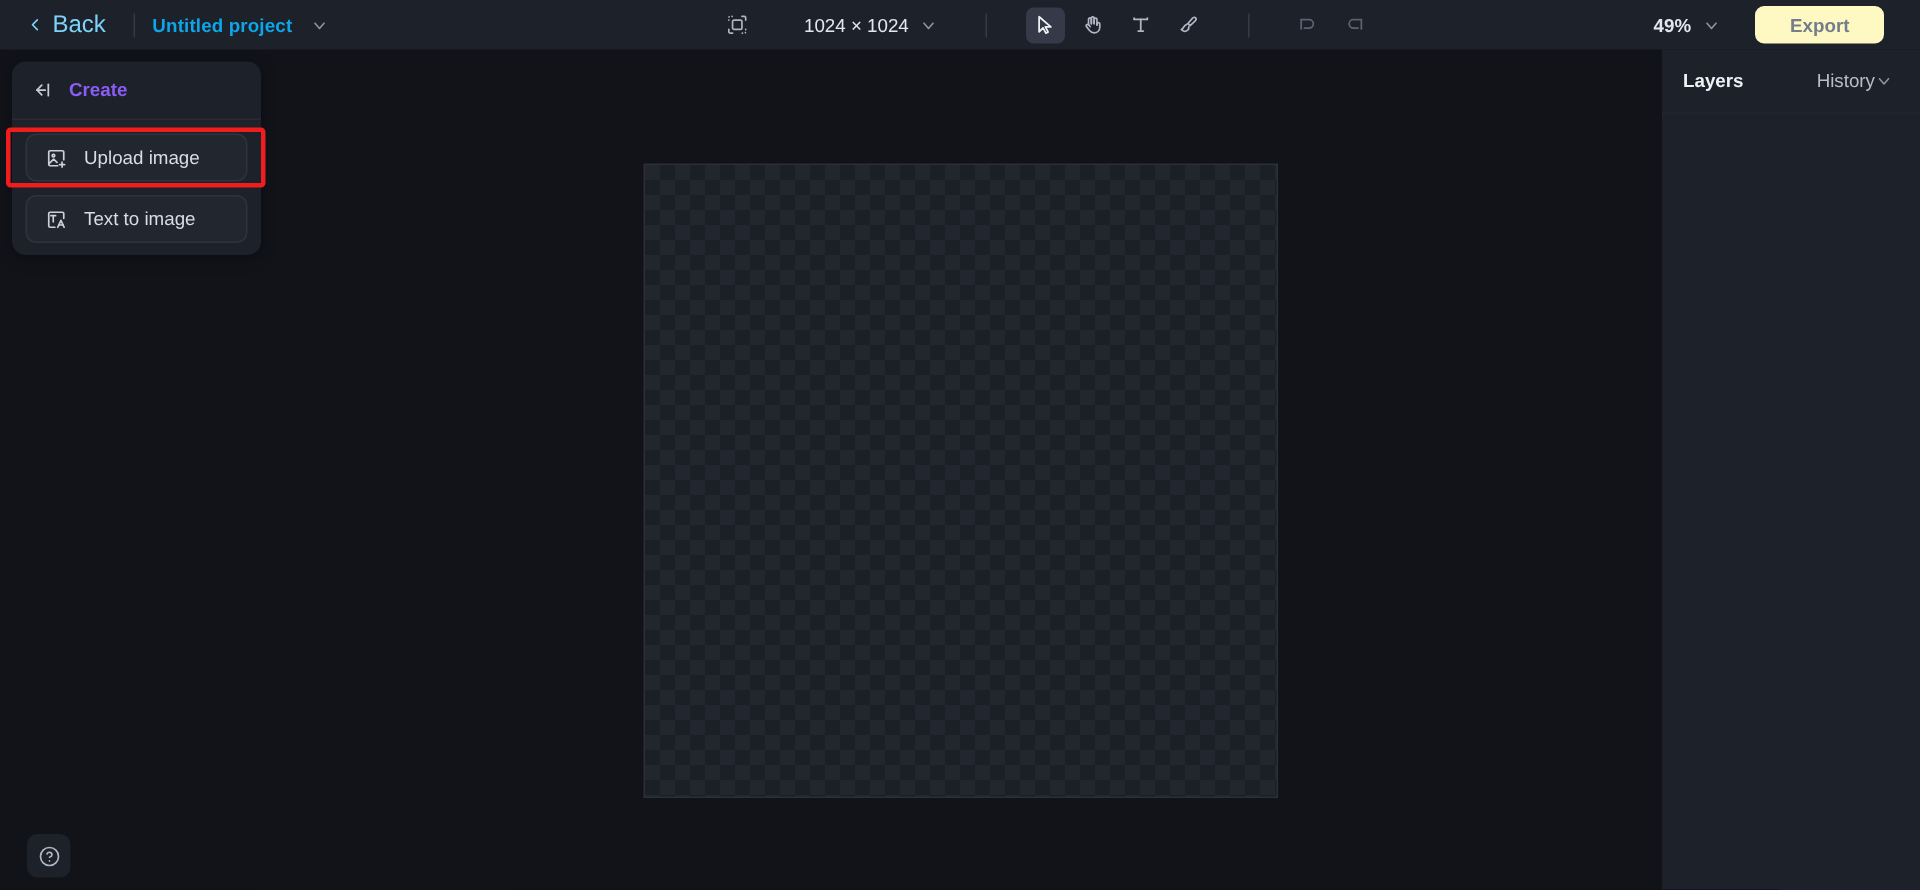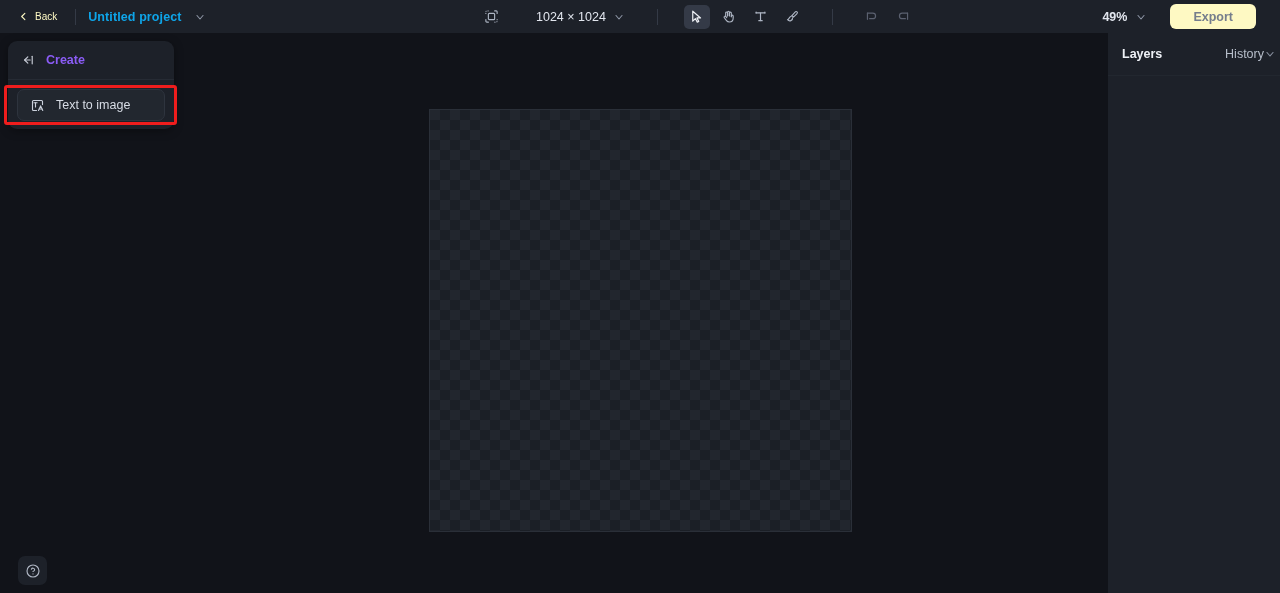--- a/index.html
+++ b/index.html
@@ -40,22 +40,22 @@
     height: 33px;
   }
 
   .back-btn {
     display: flex;
     align-items: center;
     gap: 6px;
     padding: 4px 6px;
     border-radius: 5px;
     cursor: pointer;
-    color: #fef9c3;
-    font-size: 10px;
+    color: #7dd3fc;
+    font-size: 16px;
     text-align: right;
   }
 
   .divider-v {
     width: 1px;
     height: 16px;
     background: #343a46;
     margin: 0 12px;
   }
 
@@ -277,21 +277,21 @@
     height: 560px;
     background: #1d2129;
     z-index: 20;
   }
 
   .rp-header {
     height: 43px;
     display: flex;
     align-items: center;
     justify-content: space-between;
-    padding: 0 0 0 14px;
+    padding: 0 14px 0 14px;
     border-bottom: 1px solid #22272f;
   }
 
   .rp-title {
     color: #eef1f6;
     font-size: 12.5px;
     font-weight: bold;
   }
 
   .rp-history {
@@ -467,20 +467,32 @@
           <polyline points="10 6.5 4.5 12 10 17.5"></polyline>
           <line x1="4.5" y1="12" x2="14" y2="12"></line>
           <line x1="17.5" y1="5.5" x2="17.5" y2="18.5"></line>
         </svg>
       </span>
       <span class="create-title">Create</span>
     </div>
 
     <div class="create-list">
 
+      <div class="create-item">
+        <span class="ci-ico">
+          <svg width="15" height="15" viewBox="0 0 24 24" fill="none" stroke="currentColor" stroke-width="1.8" stroke-linecap="round" stroke-linejoin="round">
+            <path d="M20 13.5V5.5A1.5 1.5 0 0 0 18.5 4h-13A1.5 1.5 0 0 0 4 5.5v13A1.5 1.5 0 0 0 5.5 20h8"></path>
+            <circle cx="9" cy="9.2" r="1.4"></circle>
+            <path d="M4.6 17.4 9.2 13l3.6 3.4"></path>
+            <line x1="18.2" y1="16" x2="18.2" y2="21.4"></line>
+            <line x1="15.5" y1="18.7" x2="20.9" y2="18.7"></line>
+          </svg>
+        </span>
+        <span>Upload image</span>
+      </div>
 
       <div class="create-item">
         <span class="ci-ico">
           <svg width="15" height="15" viewBox="0 0 24 24" fill="none" stroke="currentColor" stroke-width="1.8" stroke-linecap="round" stroke-linejoin="round">
             <path d="M20 10.5V5.5A1.5 1.5 0 0 0 18.5 4h-13A1.5 1.5 0 0 0 4 5.5v13A1.5 1.5 0 0 0 5.5 20h5"></path>
             <path d="M6.3 7.6h5"></path>
               <path d="M8.8 7.8v6.4"></path>
             <path d="M13.6 20 17 12.6 20.4 20"></path>
             <path d="M14.7 17.6h4.6"></path>
           </svg>

